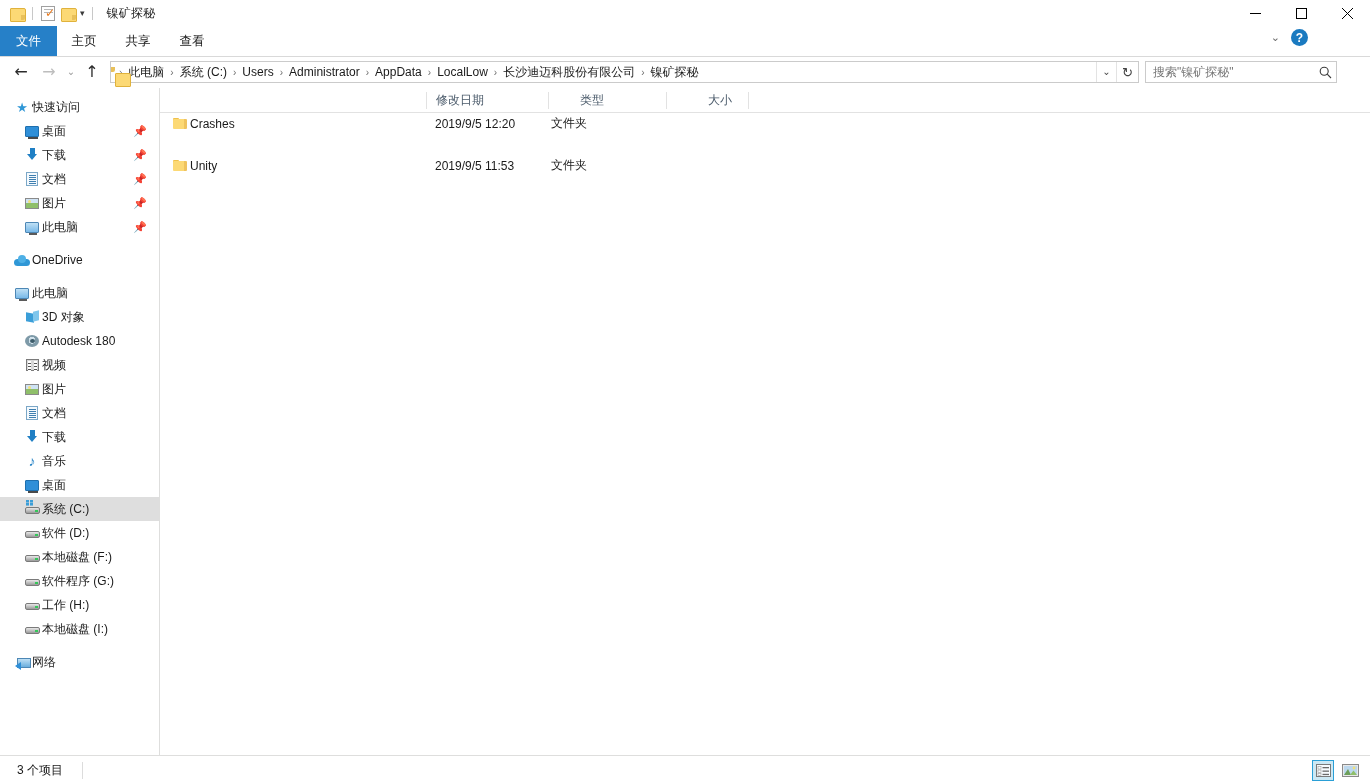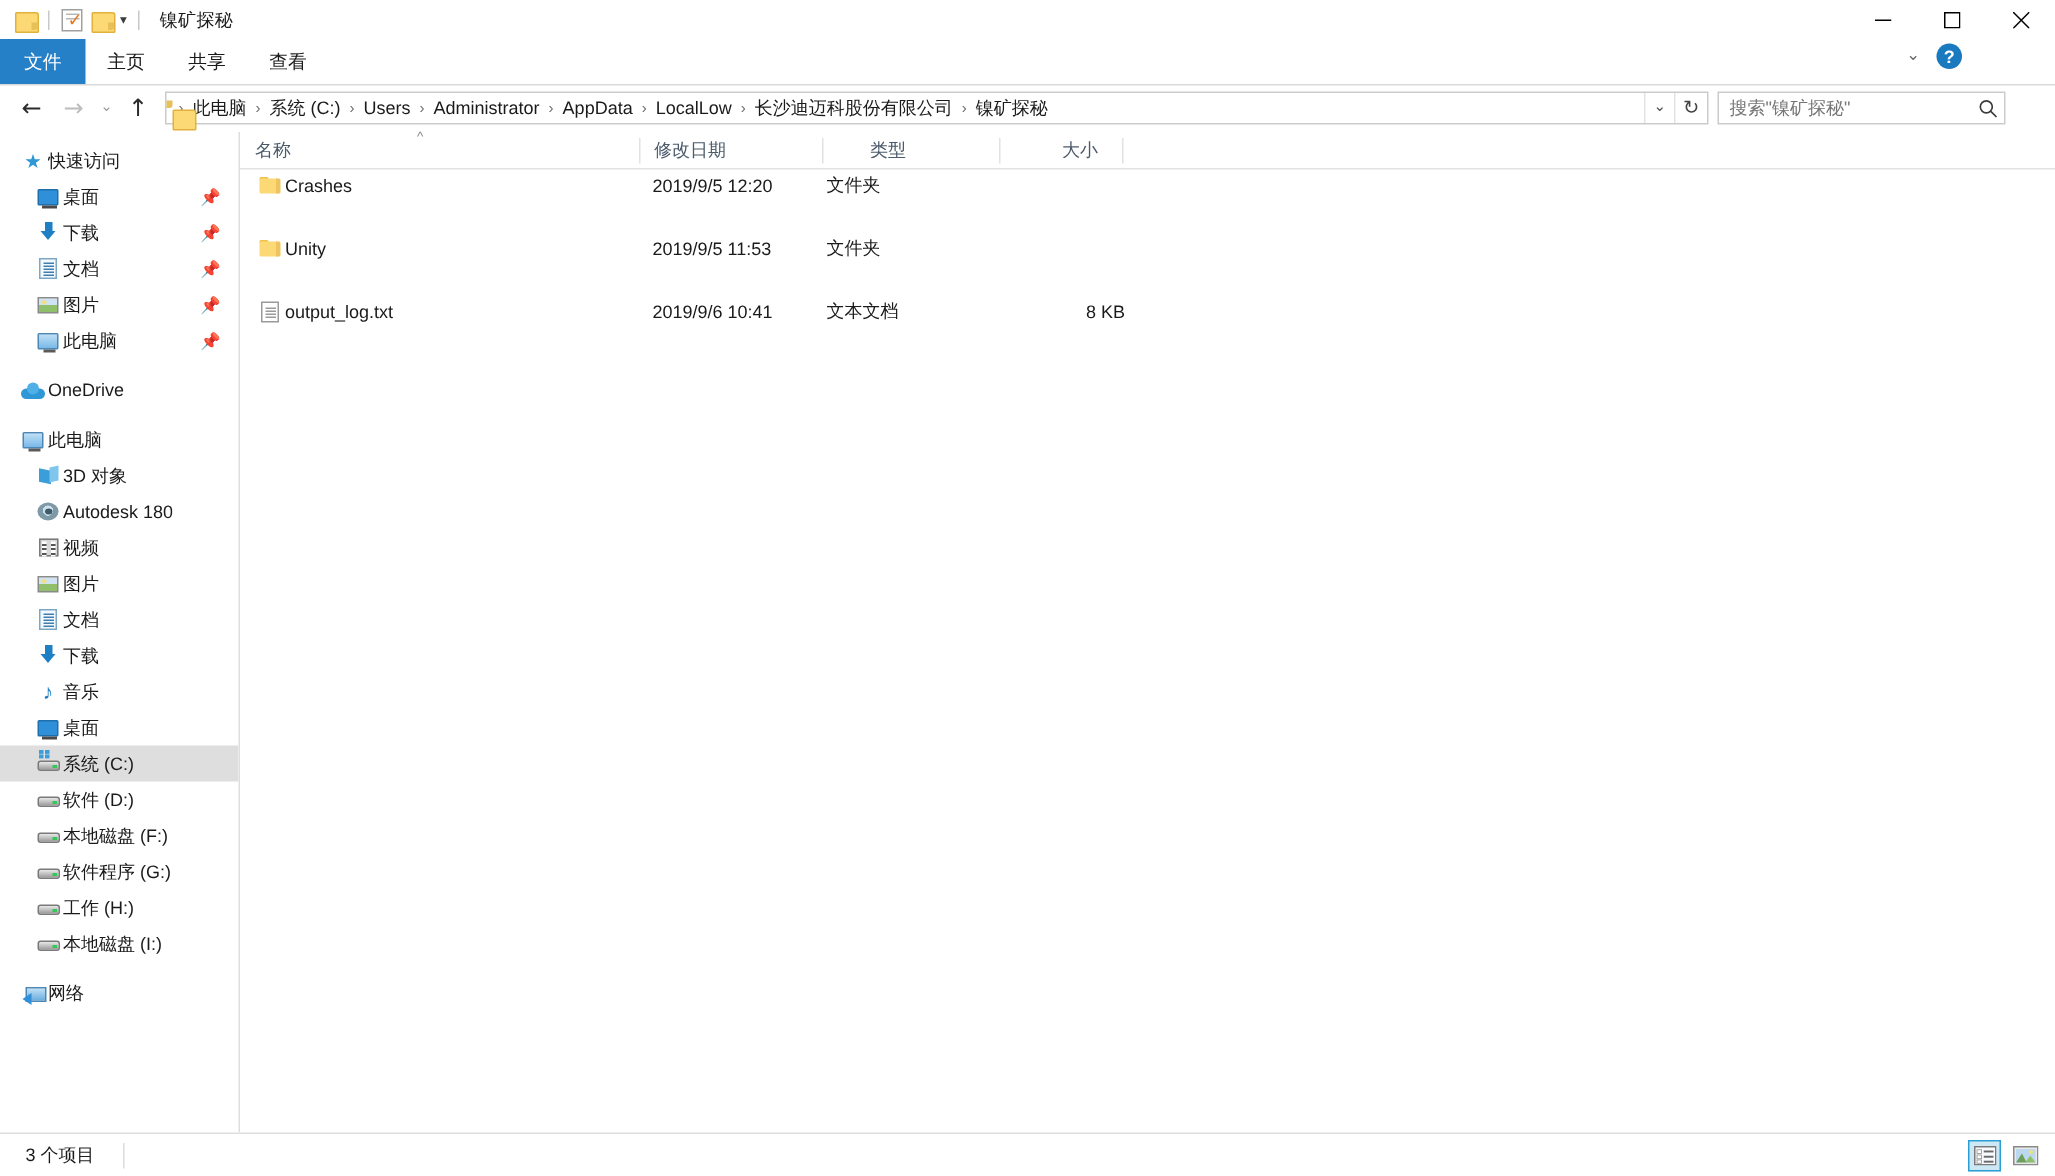--- a/index.html
+++ b/index.html
@@ -480,24 +480,20 @@
       <div class="nav-item lvl0">
         <span class="nav-ico">
             <span class="net"></span>
           </span>
         <span class="lbl">网络</span>
       </div>
     </div>
 
     <div class="listpane">
       <div class="colhead">
-        <div class="col" style="left:0; width:266px;">
-          <span>名称</span>
-          <span class="sortcaret">^</span>
-        </div>
         <div class="coldiv" style="left:266px;"></div>
         <div class="col" style="left:266px; width:122px;">修改日期</div>
         <div class="coldiv" style="left:388px;"></div>
         <div class="col" style="left:388px; width:118px;padding-left:32px;">类型</div>
         <div class="coldiv" style="left:506px;"></div>
         <div class="col" style="left:506px; width:82px;margin-left:32px;">大小</div>
         <div class="coldiv" style="left:588px;"></div>
       </div>
 
       <div class="rows">
@@ -524,31 +520,20 @@
                   <span class="bod"></span>
                   <span class="rib"></span>
                 </span>
               </span>
             <span>Unity</span>
           </div>
           <div class="cell c-date">2019/9/5 11:53</div>
           <div class="cell c-type">文件夹</div>
           <div class="cell c-size"></div>
         </div>
-        <div class="row" style="top:42px;">
-          <div class="cell c-name">
-            <span class="row-ico">
-                <span class="txtfile"></span>
-              </span>
-            <span>output_log.txt</span>
-          </div>
-          <div class="cell c-date">2019/9/6 10:41</div>
-          <div class="cell c-type">文本文档</div>
-          <div class="cell c-size">8 KB</div>
-        </div>
       </div>
     </div>
   </div>
 
   <div class="statusbar">
     <div class="status-text">3 个项目</div>
     <div class="status-sep"></div>
     <div class="viewtoggles">
       <div class="vt active">
         <svg width="15" height="13" viewBox="0 0 15 13">

